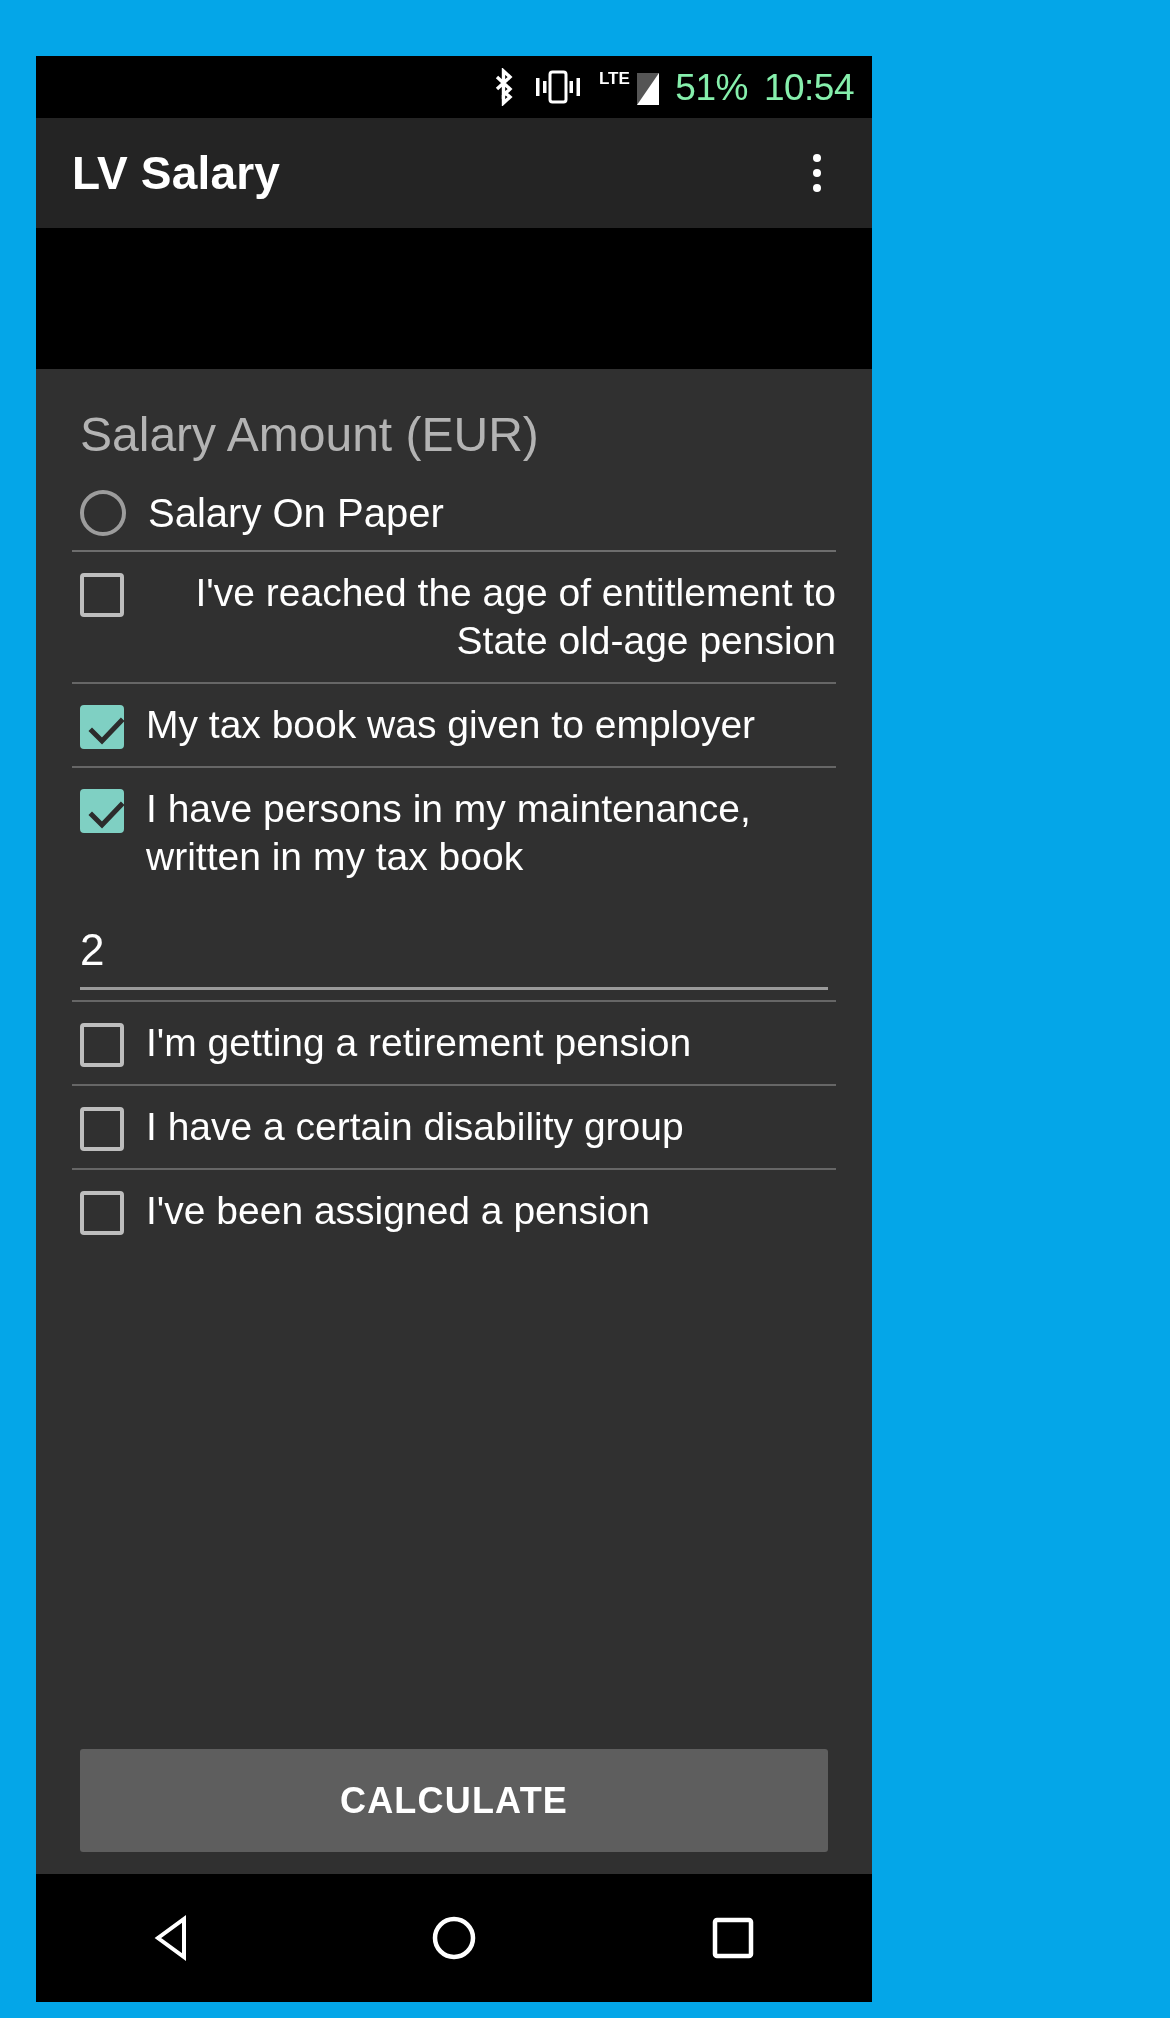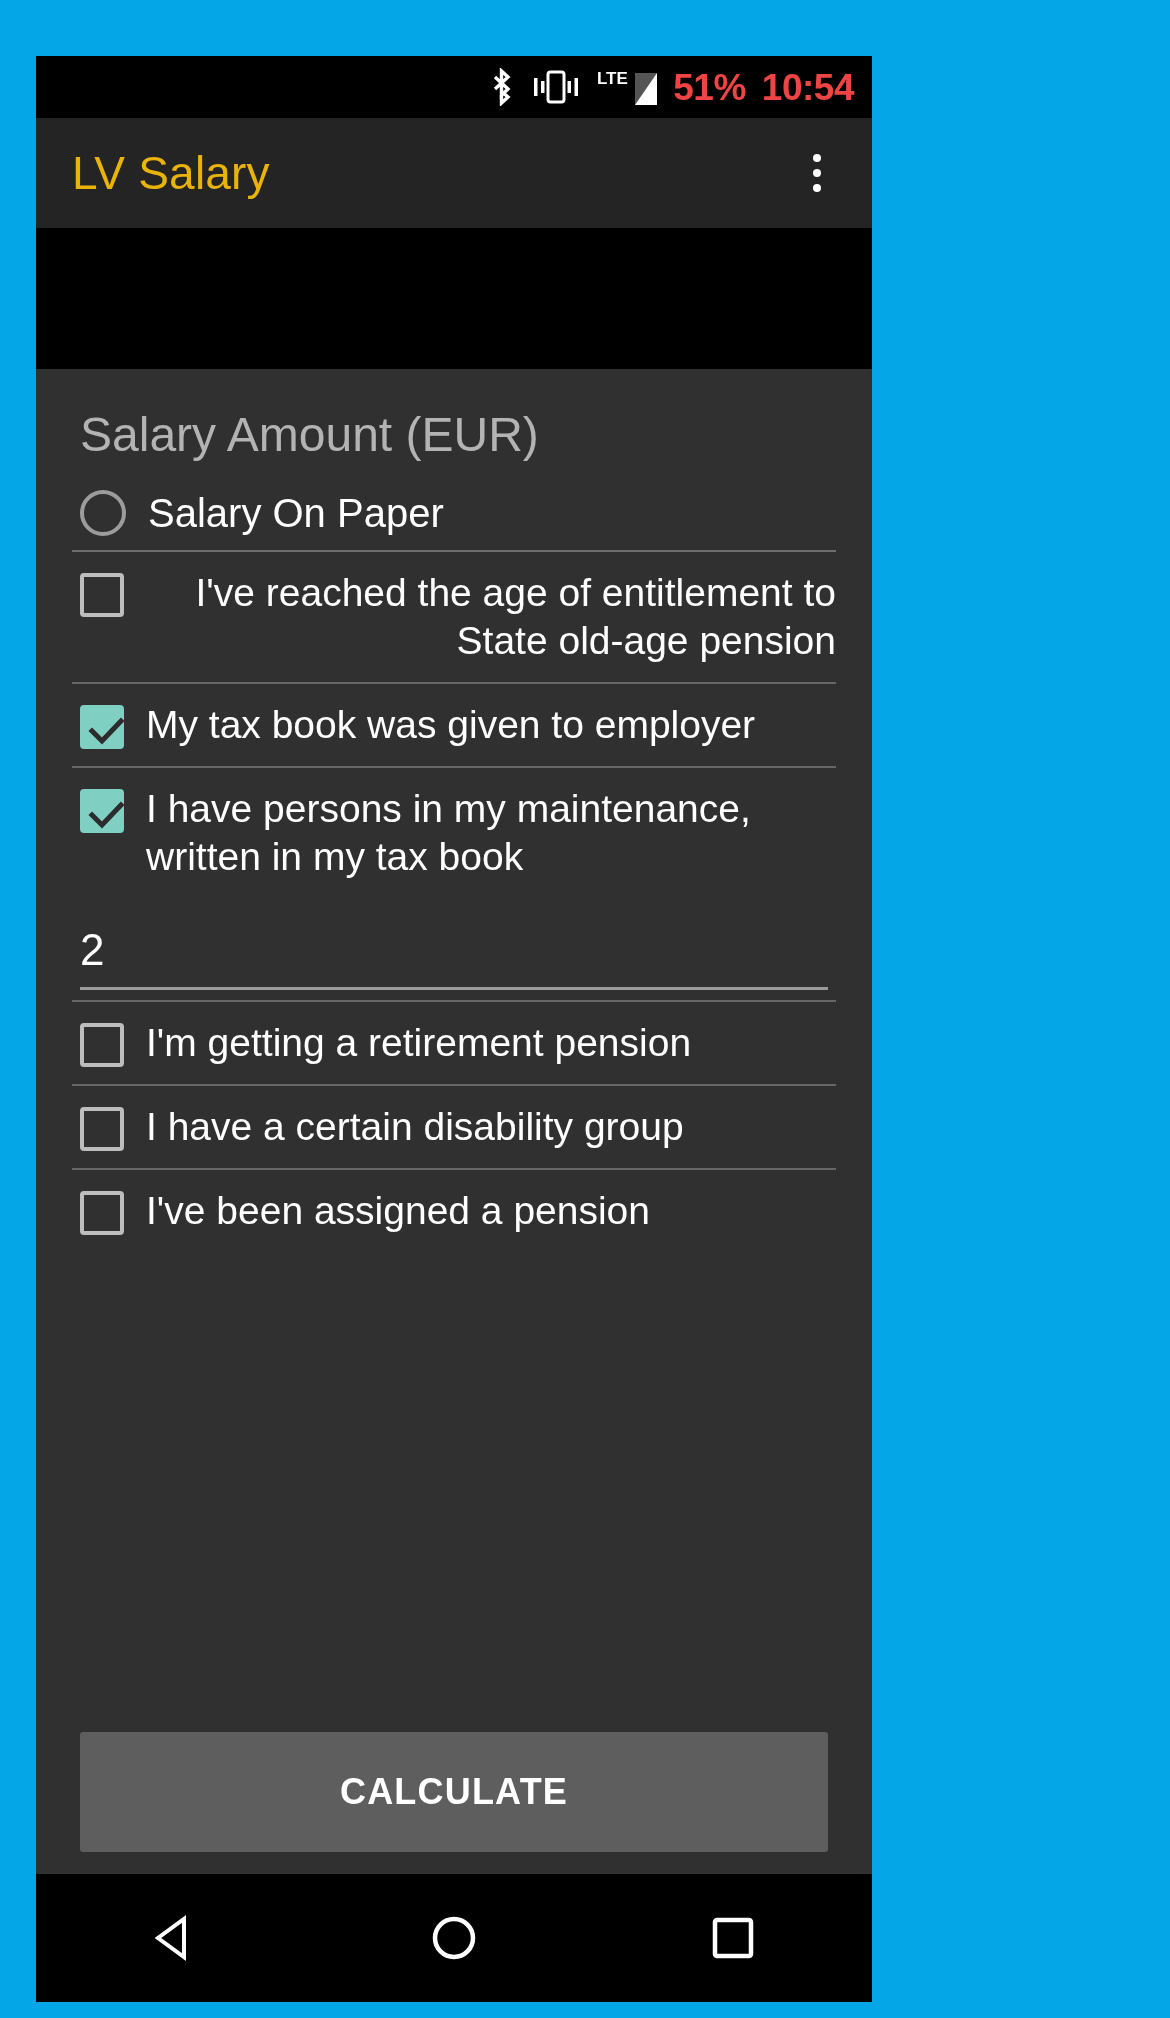--- a/index.html
+++ b/index.html
@@ -39,42 +39,42 @@
     background: #000000;
     display: flex;
     align-items: center;
     justify-content: flex-end;
     padding-right: 18px;
     gap: 14px;
     flex: 0 0 auto;
   }
   .status-icon { display: flex; align-items: center; }
   .status-text {
-    color: #ef4444;
+    color: #86efac;
     font-size: 37px;
-    font-weight: bold;
+    font-weight: normal;
     letter-spacing: -0.5px;
     line-height: 1;
     white-space: nowrap;
   }
   .status-text.pct { margin-right: 2px; }
 
   
   .app-bar {
     height: 110px;
     background: #242424;
     display: flex;
     align-items: center;
     padding: 0 26px 0 36px;
     flex: 0 0 auto;
   }
   .app-title {
-    color: #eab308;
+    color: #ffffff;
     font-size: 46px;
-    font-weight: normal;
+    font-weight: bold;
     flex: 1 1 auto;
     letter-spacing: 0.2px;
   }
   .overflow-btn {
     width: 58px;
     height: 70px;
     display: flex;
     flex-direction: column;
     align-items: center;
     justify-content: center;
@@ -222,21 +222,21 @@
   .spacer { flex: 1 1 auto; min-height: 10px; }
 
   
   .calc-wrap {
     background: #303030;
     padding: 0 8px 22px 8px;
     flex: 0 0 auto;
   }
   .calc-btn {
     width: 100%;
-    height: 120px;
+    height: 103px;
     background: #5e5e5e;
     border: none;
     border-radius: 3px;
     color: #ffffff;
     font-family: "Liberation Sans", sans-serif;
     font-size: 36px;
     font-weight: bold;
     letter-spacing: 1.2px;
     cursor: pointer;
   }

